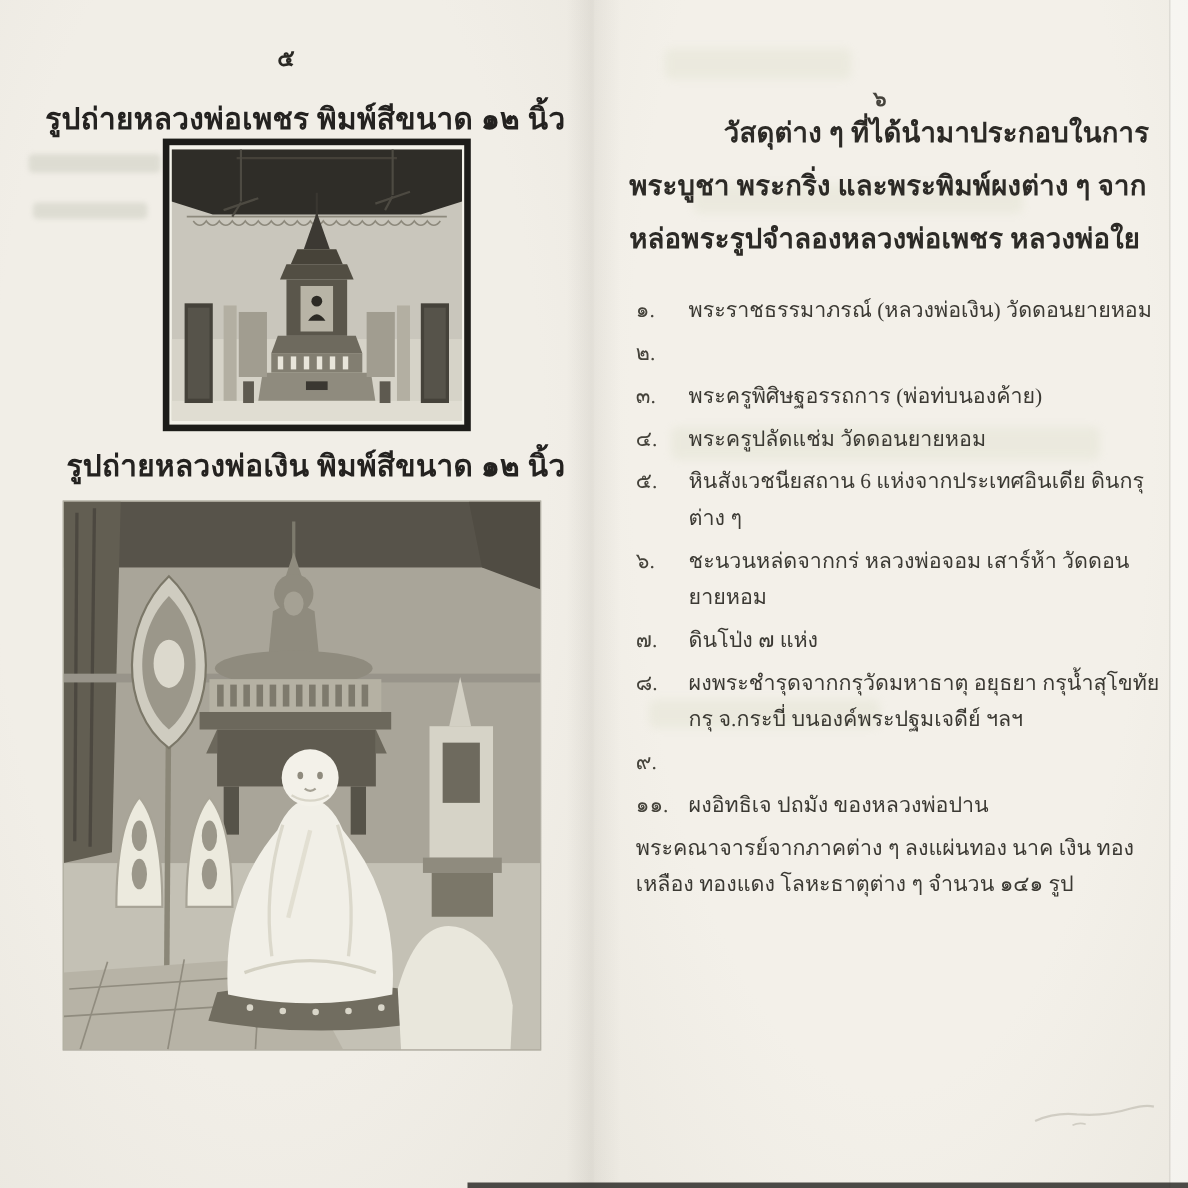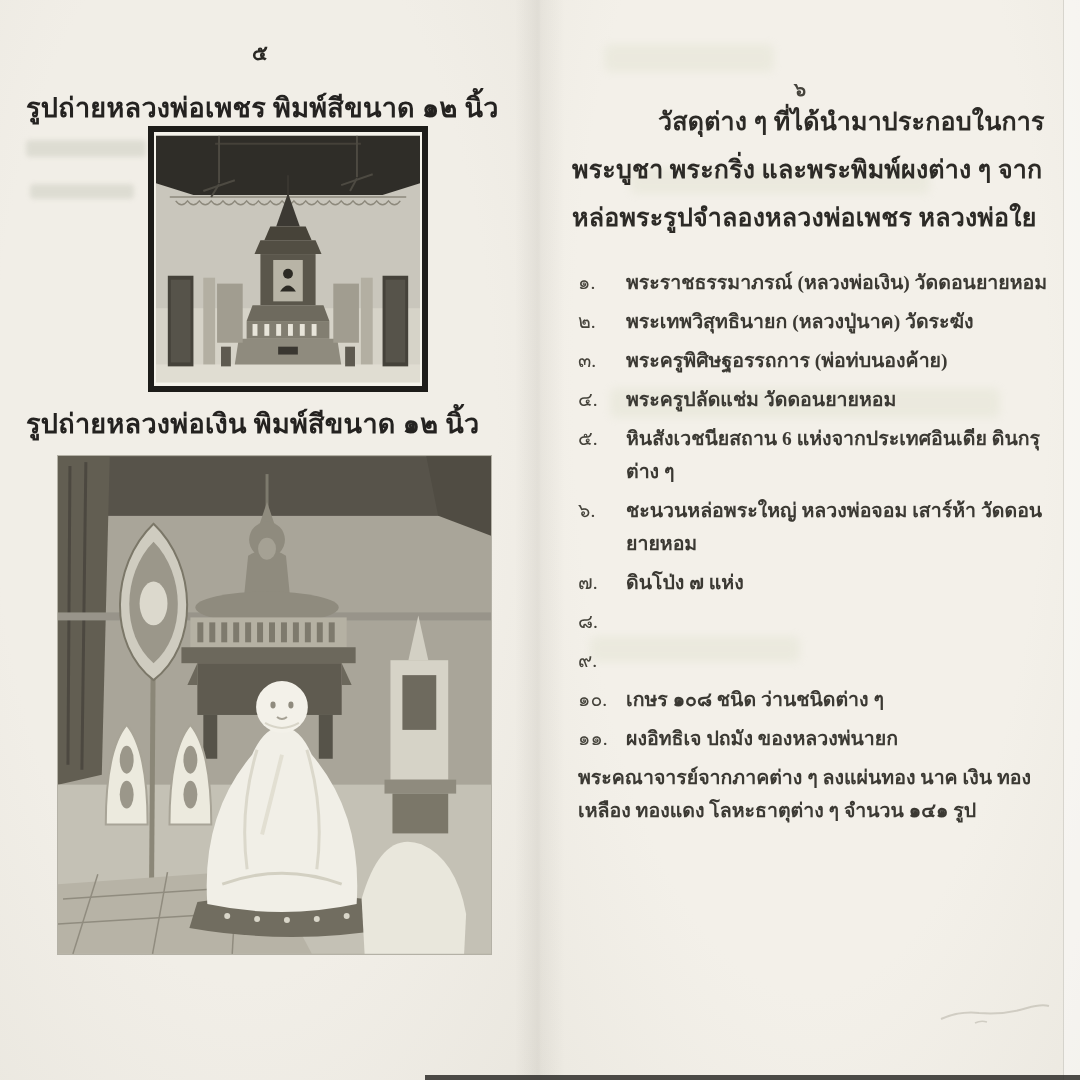--- a/index.html
+++ b/index.html
@@ -13,41 +13,41 @@
   .page-left{left:0;width:540px;background:radial-gradient(ellipse at 45% 40%, #f1eee7 60%, #eae7df 100%);}
   .page-right{left:540px;width:540px;background:radial-gradient(ellipse at 50% 35%, #f3f0e9 62%, #ece9e1 100%);}
   .gutter{position:absolute;left:515px;top:0;width:50px;height:1080px;
     background:linear-gradient(90deg, rgba(0,0,0,0) 0%, rgba(60,55,45,0.07) 45%, rgba(60,55,45,0.05) 55%, rgba(0,0,0,0) 100%);}
   .edge-right{position:absolute;right:0;top:0;width:16px;height:1080px;background:rgba(255,255,255,0.45);border-left:1px solid rgba(120,115,100,0.25);}
   .edge-bottom{position:absolute;left:425px;bottom:0;width:655px;height:5px;background:#2e2d29;opacity:.85;}
 
   
   .pn{font-weight:bold;text-align:center;}
   .pn-left{position:absolute;left:238px;top:36px;width:44px;font-size:21px;color:#2a2824;}
-  .caption{position:absolute;left:26px;width:488px;text-align:left;font-weight:bold;font-size:27px;color:#242220;letter-spacing:.3px;white-space:nowrap;}
+  .caption{position:absolute;left:26px;width:488px;text-align:right;font-weight:bold;font-size:27px;color:#242220;letter-spacing:.3px;white-space:nowrap;}
   .caption-top{top:86px;}
   .caption-bottom{top:402px;}
   .photo-top{position:absolute;left:148px;top:126px;width:280px;height:266px;
     border:6px solid #1d1c19;background:#f4f2ea;padding:2px;box-sizing:border-box;}
   .photo-bottom{position:absolute;left:57px;top:455px;width:435px;height:500px;
     border:1px solid #b4b1a6;box-sizing:border-box;background:#b6b2a7;}
   .photo-top svg,.photo-bottom svg{display:block;width:100%;height:100%;}
   .ghost{position:absolute;background:#9aa08c;opacity:.22;filter:blur(2.5px);border-radius:4px;}
   .scribble{position:absolute;left:935px;top:995px;width:120px;height:34px;opacity:.5;}
 
   
   .pn-right{position:absolute;left:238px;top:74px;width:44px;font-size:19px;color:#45433c;}
   .intro{position:absolute;left:32px;top:98px;width:482px;font-size:25px;font-weight:600;
     color:#2c2a26;line-height:48px;letter-spacing:.2px;}
   .intro .l{display:block;white-space:nowrap;}
   .intro .l1{padding-left:86px;}
   .materials{position:absolute;left:38px;top:266px;width:478px;font-size:19.5px;color:#3b3933;}
   .item{display:flex;margin-bottom:6px;line-height:33px;}
   .item .num{flex:0 0 48px;color:#45433b;}
-  .item .txt{flex:1;font-weight:bold;}
+  .item .txt{flex:1;}
   .tint{position:absolute;background:#c9cfae;opacity:.18;filter:blur(4px);border-radius:6px;}
 </style>
 </head>
 <body>
 
 <div class="page page-left">
   <div class="pn pn-left">๕</div>
 
   <div class="ghost" style="left:26px;top:140px;width:120px;height:17px;"></div>
   <div class="ghost" style="left:30px;top:184px;width:104px;height:15px;"></div>
@@ -249,55 +249,51 @@
     <span class="l">หล่อพระรูปจำลองหลวงพ่อเพชร  หลวงพ่อใย</span>
   </div>
 
   <div class="materials">
     <div class="item">
         <span class="num">๑.</span>
         <span class="txt">พระราชธรรมาภรณ์ (หลวงพ่อเงิน) วัดดอนยายหอม</span>
       </div>
     <div class="item">
         <span class="num">๒.</span>
-        <span class="txt">พระเทพวิสุทธินายก  (หลวงปู่นาค) วัดระฆัง</span>
       </div>
     <div class="item">
         <span class="num">๓.</span>
         <span class="txt">พระครูพิศิษฐอรรถการ  (พ่อท่บนองค้าย)</span>
       </div>
     <div class="item">
         <span class="num">๔.</span>
         <span class="txt">พระครูปลัดแช่ม  วัดดอนยายหอม</span>
       </div>
     <div class="item">
         <span class="num">๕.</span>
         <span class="txt">หินสังเวชนียสถาน 6 แห่งจากประเทศอินเดีย  ดินกรุต่าง ๆ</span>
       </div>
     <div class="item">
         <span class="num">๖.</span>
-        <span class="txt">ชะนวนหล่อพระใหญ่  หลวงพ่อจอม เสาร์ห้า  วัดดอนยายหอม</span>
+        <span class="txt">ชะนวนหล่ดจากกร่  หลวงพ่อจอม เสาร์ห้า  วัดดอนยายหอม</span>
       </div>
     <div class="item">
         <span class="num">๗.</span>
         <span class="txt">ดินโป่ง ๗ แห่ง</span>
       </div>
     <div class="item">
         <span class="num">๘.</span>
+        <span class="txt">ผงพระชำรุดจากกรุวัดมหาธาตุ  อยุธยา  กรุน้ำสุโขทัย  กรุ จ.กระบี่  บนองค์พระปฐมเจดีย์ ฯลฯ</span>
       </div>
     <div class="item">
         <span class="num">๙.</span>
       </div>
     <div class="item">
-        <span class="num">๑๐.</span>
-        <span class="txt">เกษร ๑๐๘ ชนิด  ว่านชนิดต่าง ๆ</span>
-      </div>
-    <div class="item">
         <span class="num">๑๑.</span>
-        <span class="txt">ผงอิทธิเจ  ปถมัง  ของหลวงพ่นายก</span>
+        <span class="txt">ผงอิทธิเจ  ปถมัง  ของหลวงพ่อปาน</span>
       </div>
     <div class="item">
         <span class="txt">พระคณาจารย์จากภาคต่าง ๆ ลงแผ่นทอง  นาค  เงิน  ทองเหลือง  ทองแดง  โลหะธาตุต่าง ๆ จำนวน ๑๔๑ รูป</span>
       </div>
   </div>
 </div>
 
 <div class="gutter"></div>
 <div class="edge-right"></div>
 <div class="edge-bottom"></div>

